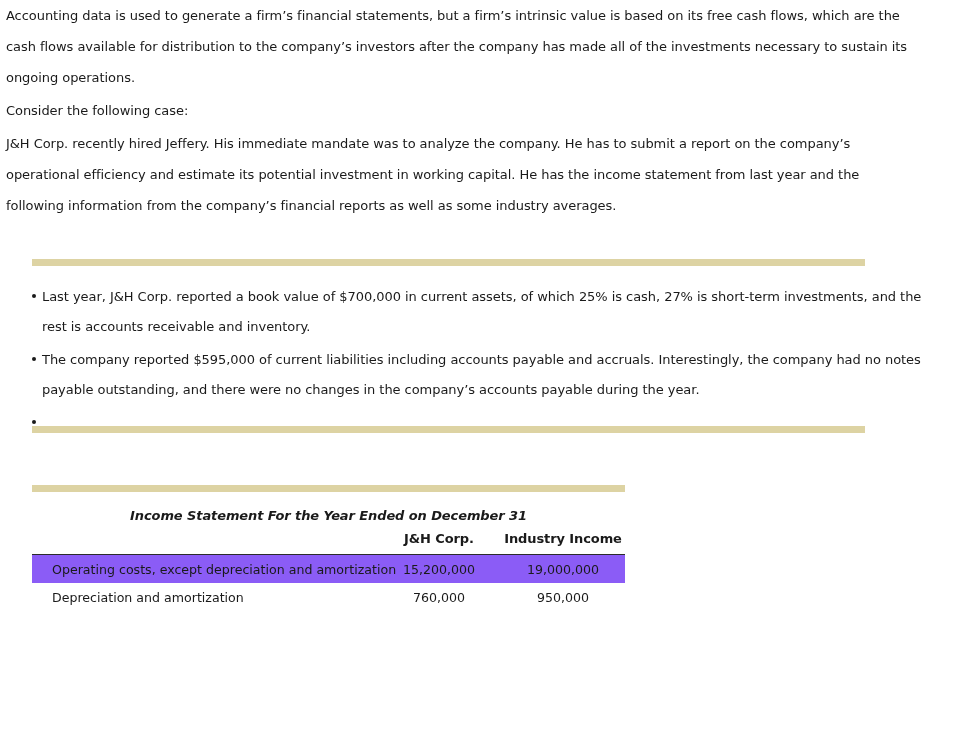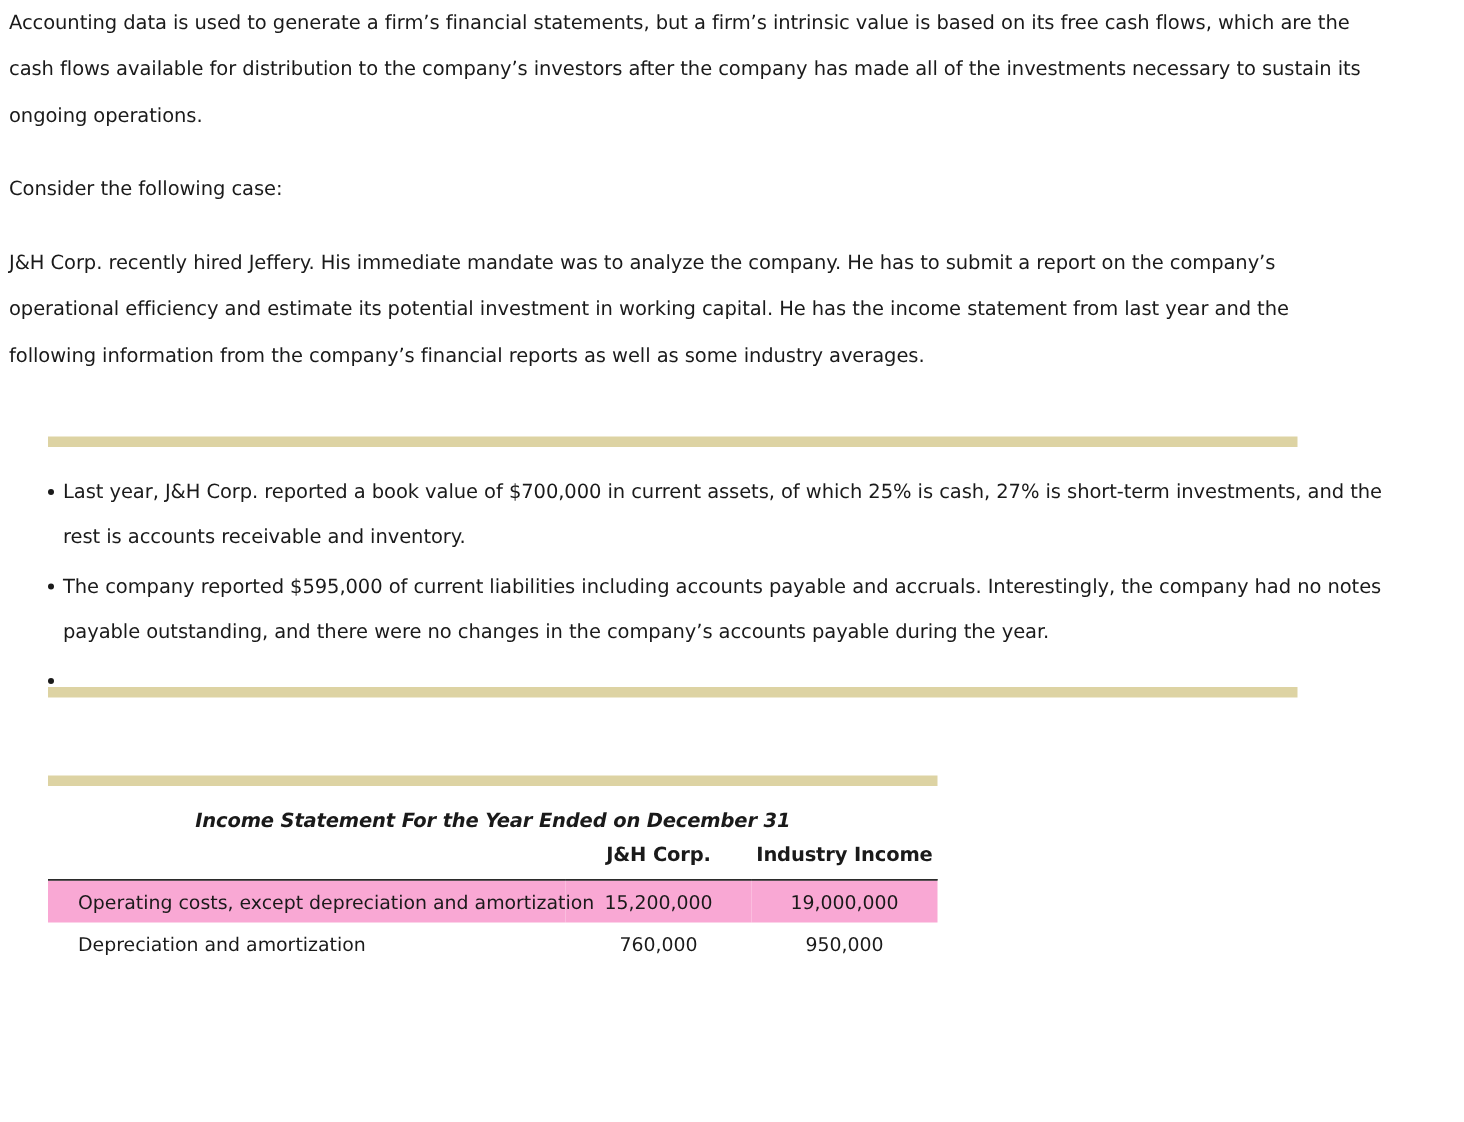--- a/index.html
+++ b/index.html
@@ -26,21 +26,21 @@
     padding: 0 58px 0 6px;
   }
   .para {
     font-size: 13.0px;
     line-height: 31px;
     color: #1a1a1a;
     margin: 0;
     letter-spacing: -0.05px;
   }
   .para + .para {
-    margin-top: 18px;
+    margin-top: 2px;
   }
 
   
   .rule-wide {
     height: 7px;
     background: #ddd3a3;
     margin-left: 32px;
     width: 833px;
   }
   .rule-table {
@@ -122,21 +122,21 @@
     text-align: left;
     padding-left: 10px;
   }
   table.stmt tbody td.label.indent {
     padding-left: 20px;
   }
   table.stmt tbody td.num {
     text-align: center;
   }
   table.stmt tbody tr.alt td {
-    background: #f9a8d4;
+    background: #8b5cf6;
   }
   .spacer-16 { height: 16px; }
   .spacer-18 { height: 18px; }
   .spacer-20 { height: 20px; }
   .spacer-32 { height: 32px; }
   .spacer-38 { height: 38px; }
 </style>
 </head>
 <body>
 

